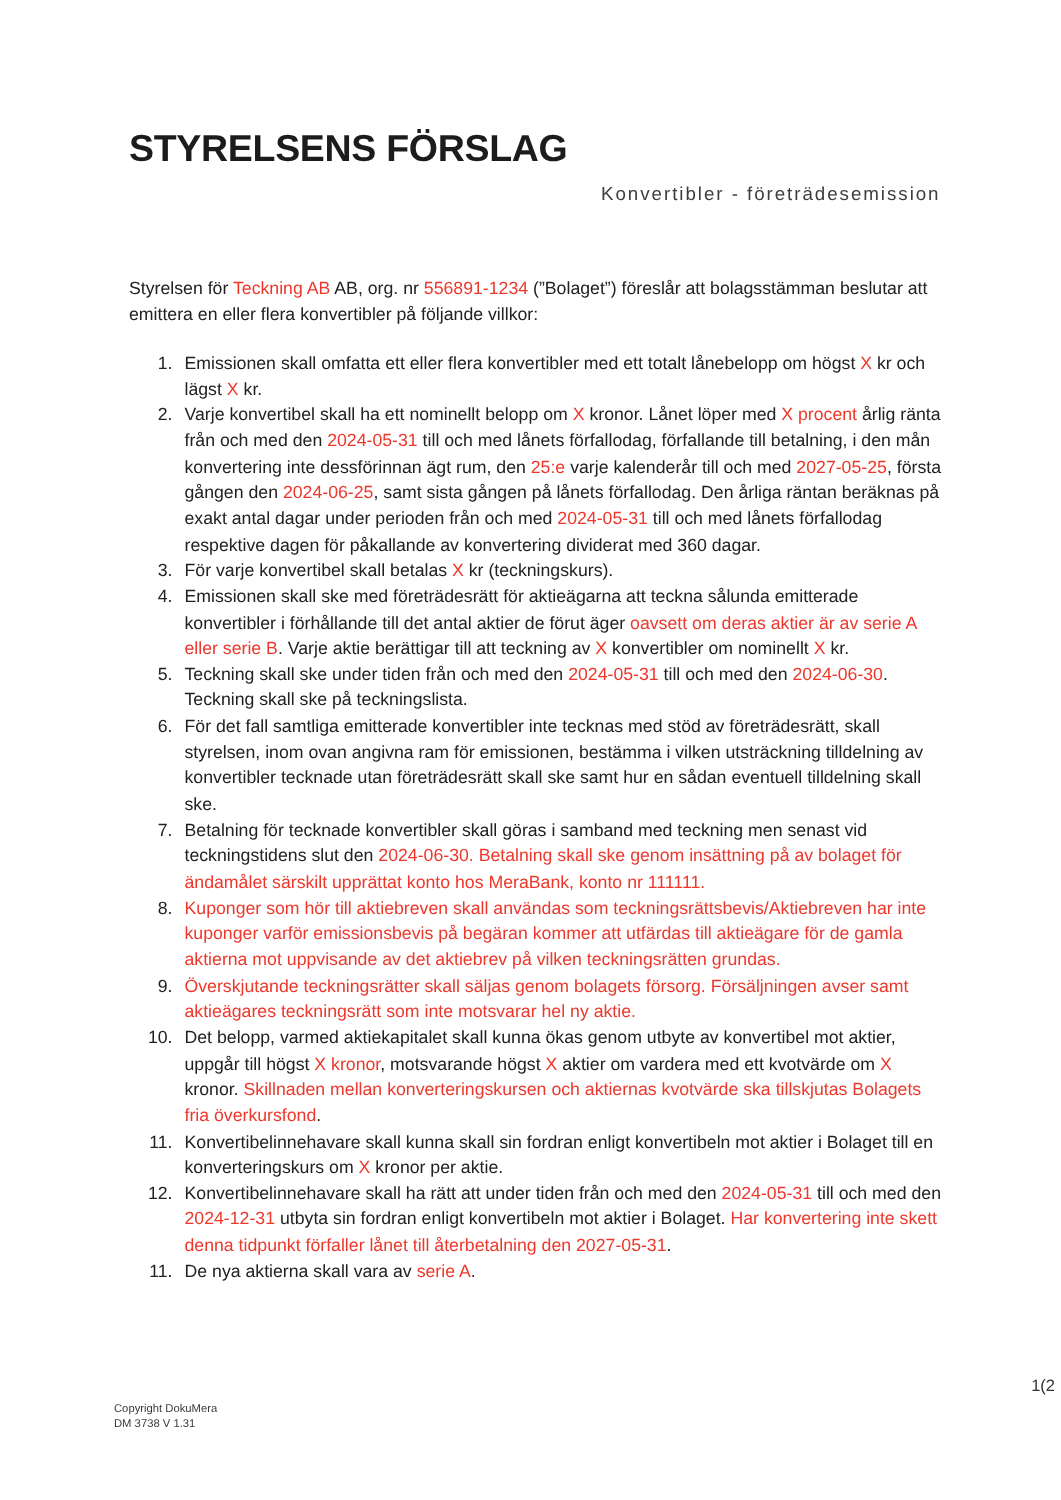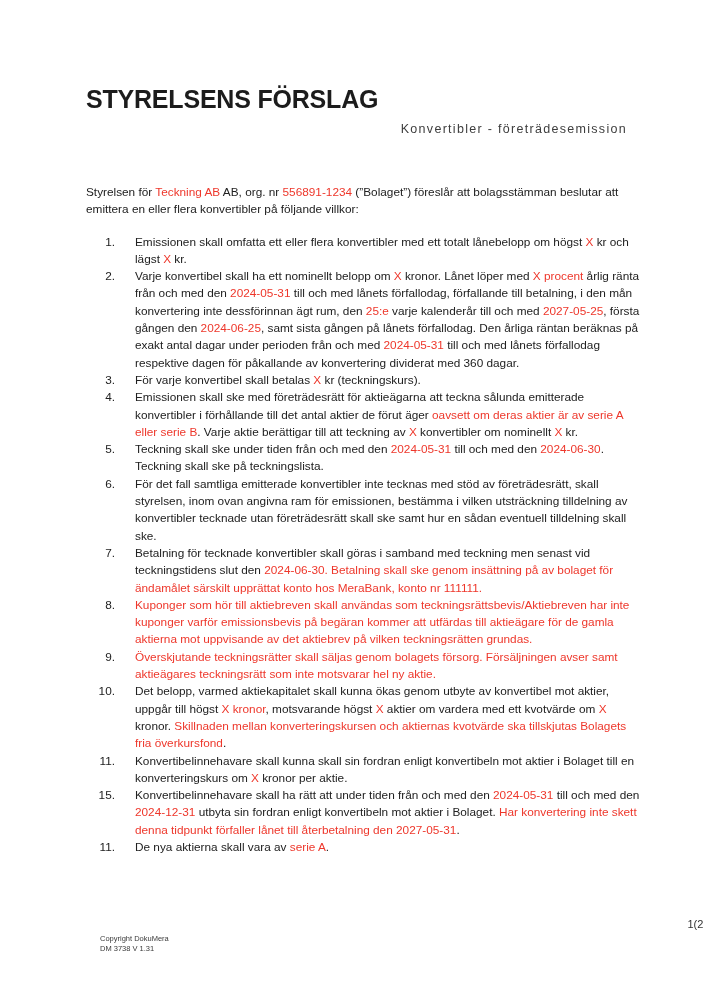--- a/index.html
+++ b/index.html
@@ -38,36 +38,36 @@
   .item{display:flex;}
   .num{
     flex:none;
     width:29px;
     text-align:right;
     font-size:11.8px;
     line-height:17.3px;
   }
   .itext{
     flex:none;
-    margin-left:20px;
+    margin-left:8px;
     width:506px;
     font-size:11.8px;
     line-height:17.3px;
   }
   .red{color:var(--accent,#ee372b);}
   .page-number{
     position:absolute;
     top:918px;left:0;width:707px;
     text-align:right;
     font-size:11px;
     color:#333333;
   }
   .copyright{
     position:absolute;
-    left:100px;top:934px;
+    left:76px;top:934px;
     font-size:7.5px;
     line-height:10px;
     color:#3a3a3a;
   }
 </style>
 </head>
 <body>
 
 <div class="page">
   <div class="content">
@@ -113,21 +113,21 @@
         </div>
         <div class="item">
           <span class="num">10.</span>
           <span class="itext"><span>Det belopp, varmed aktiekapitalet skall kunna ökas genom utbyte av konvertibel mot aktier, uppgår till högst </span><span class="red">X kronor</span><span>, motsvarande högst </span><span class="red">X</span><span> aktier om vardera med ett kvotvärde om </span><span class="red">X</span><span> kronor. </span><span class="red">Skillnaden mellan konverteringskursen och aktiernas kvotvärde ska tillskjutas Bolagets fria överkursfond</span><span>.</span></span>
         </div>
         <div class="item">
           <span class="num">11.</span>
           <span class="itext"><span>Konvertibelinnehavare skall kunna skall sin fordran enligt konvertibeln mot aktier i Bolaget till en konverteringskurs om </span><span class="red">X</span><span> kronor per aktie.</span></span>
         </div>
         <div class="item">
-          <span class="num">15.</span>
+          <span class="num">12.</span>
           <span class="itext"><span>Konvertibelinnehavare skall ha rätt att under tiden från och med den </span><span class="red">2024-05-31</span><span> till och med den </span><span class="red">2024-12-31</span><span> utbyta sin fordran enligt konvertibeln mot aktier i Bolaget. </span><span class="red">Har konvertering inte skett denna tidpunkt förfaller lånet till återbetalning den 2027-05-31</span><span>.</span></span>
         </div>
         <div class="item">
           <span class="num">11.</span>
           <span class="itext"><span>De nya aktierna skall vara av </span><span class="red">serie A</span><span>.</span></span>
         </div>
       </div>
   </div>
   <div class="page-number">1(2)</div>
   <div class="copyright">

